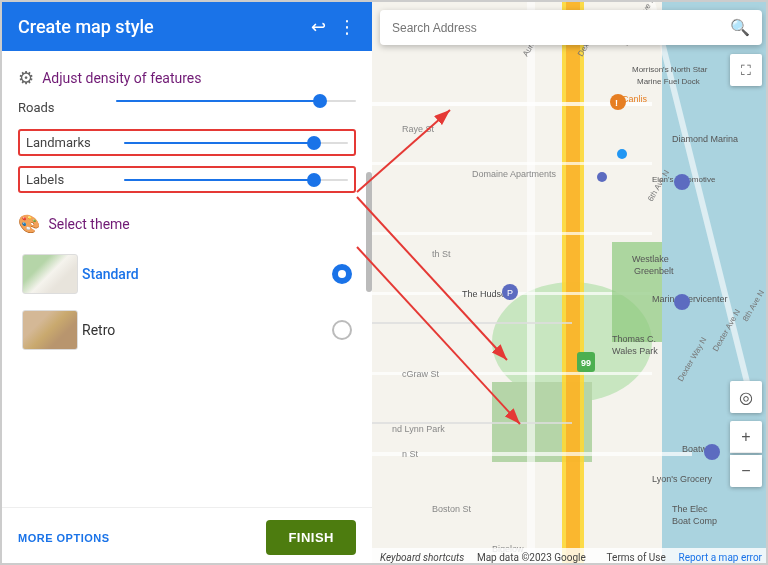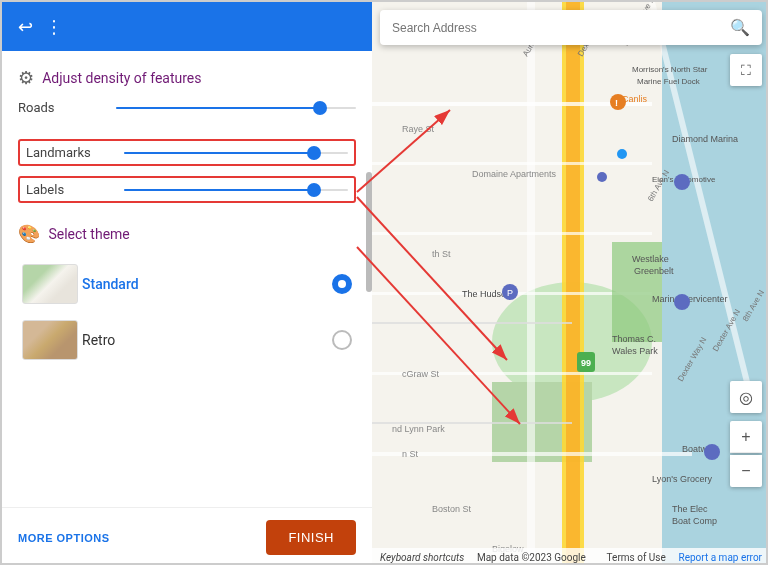--- a/index.html
+++ b/index.html
@@ -75,22 +75,22 @@
       color: #666;
     }
     .section-title {
       font-size: 14px;
       color: #701a75;
       font-weight: 400;
     }
 
     .slider-row {
       display: flex;
-      align-items: center;
-      margin-bottom: 24px;
+      align-items: flex-start;
+      margin-bottom: 14px;
       gap: 8px;
     }
     .slider-label {
       width: 90px;
       font-size: 13px;
       color: #444;
       flex-shrink: 0;
     }
     .slider-track {
       flex: 1;
@@ -193,24 +193,24 @@
       color: #1a73e8;
       font-size: 11px;
       font-weight: 700;
       letter-spacing: 0.5px;
       text-transform: uppercase;
       background: none;
       border: none;
       cursor: pointer;
     }
     .btn-finish {
-      background: #c2410c;
+      background: #4d7c0f;
       color: #fff;
       font-size: 13px;
-      font-weight: 400;
+      font-weight: 700;
       letter-spacing: 0.5px;
       text-transform: uppercase;
       border: none;
       border-radius: 4px;
       padding: 10px 22px;
       cursor: pointer;
     }
 
     
     .map-area {
@@ -355,20 +355,21 @@
     }
   </style>
 </head>
 <body>
 
 <div class="outer-border">
 
   <div class="left-panel">
 
     <div class="panel-header">
+      <span class="panel-header-title">Create map style</span>
       <div class="panel-header-icons">
         <span class="header-icon">↩</span>
         <span class="header-icon">⋮</span>
       </div>
     </div>
 
     <div class="panel-body">
 
       <div class="adjust-section">
         <div class="section-header-row">

